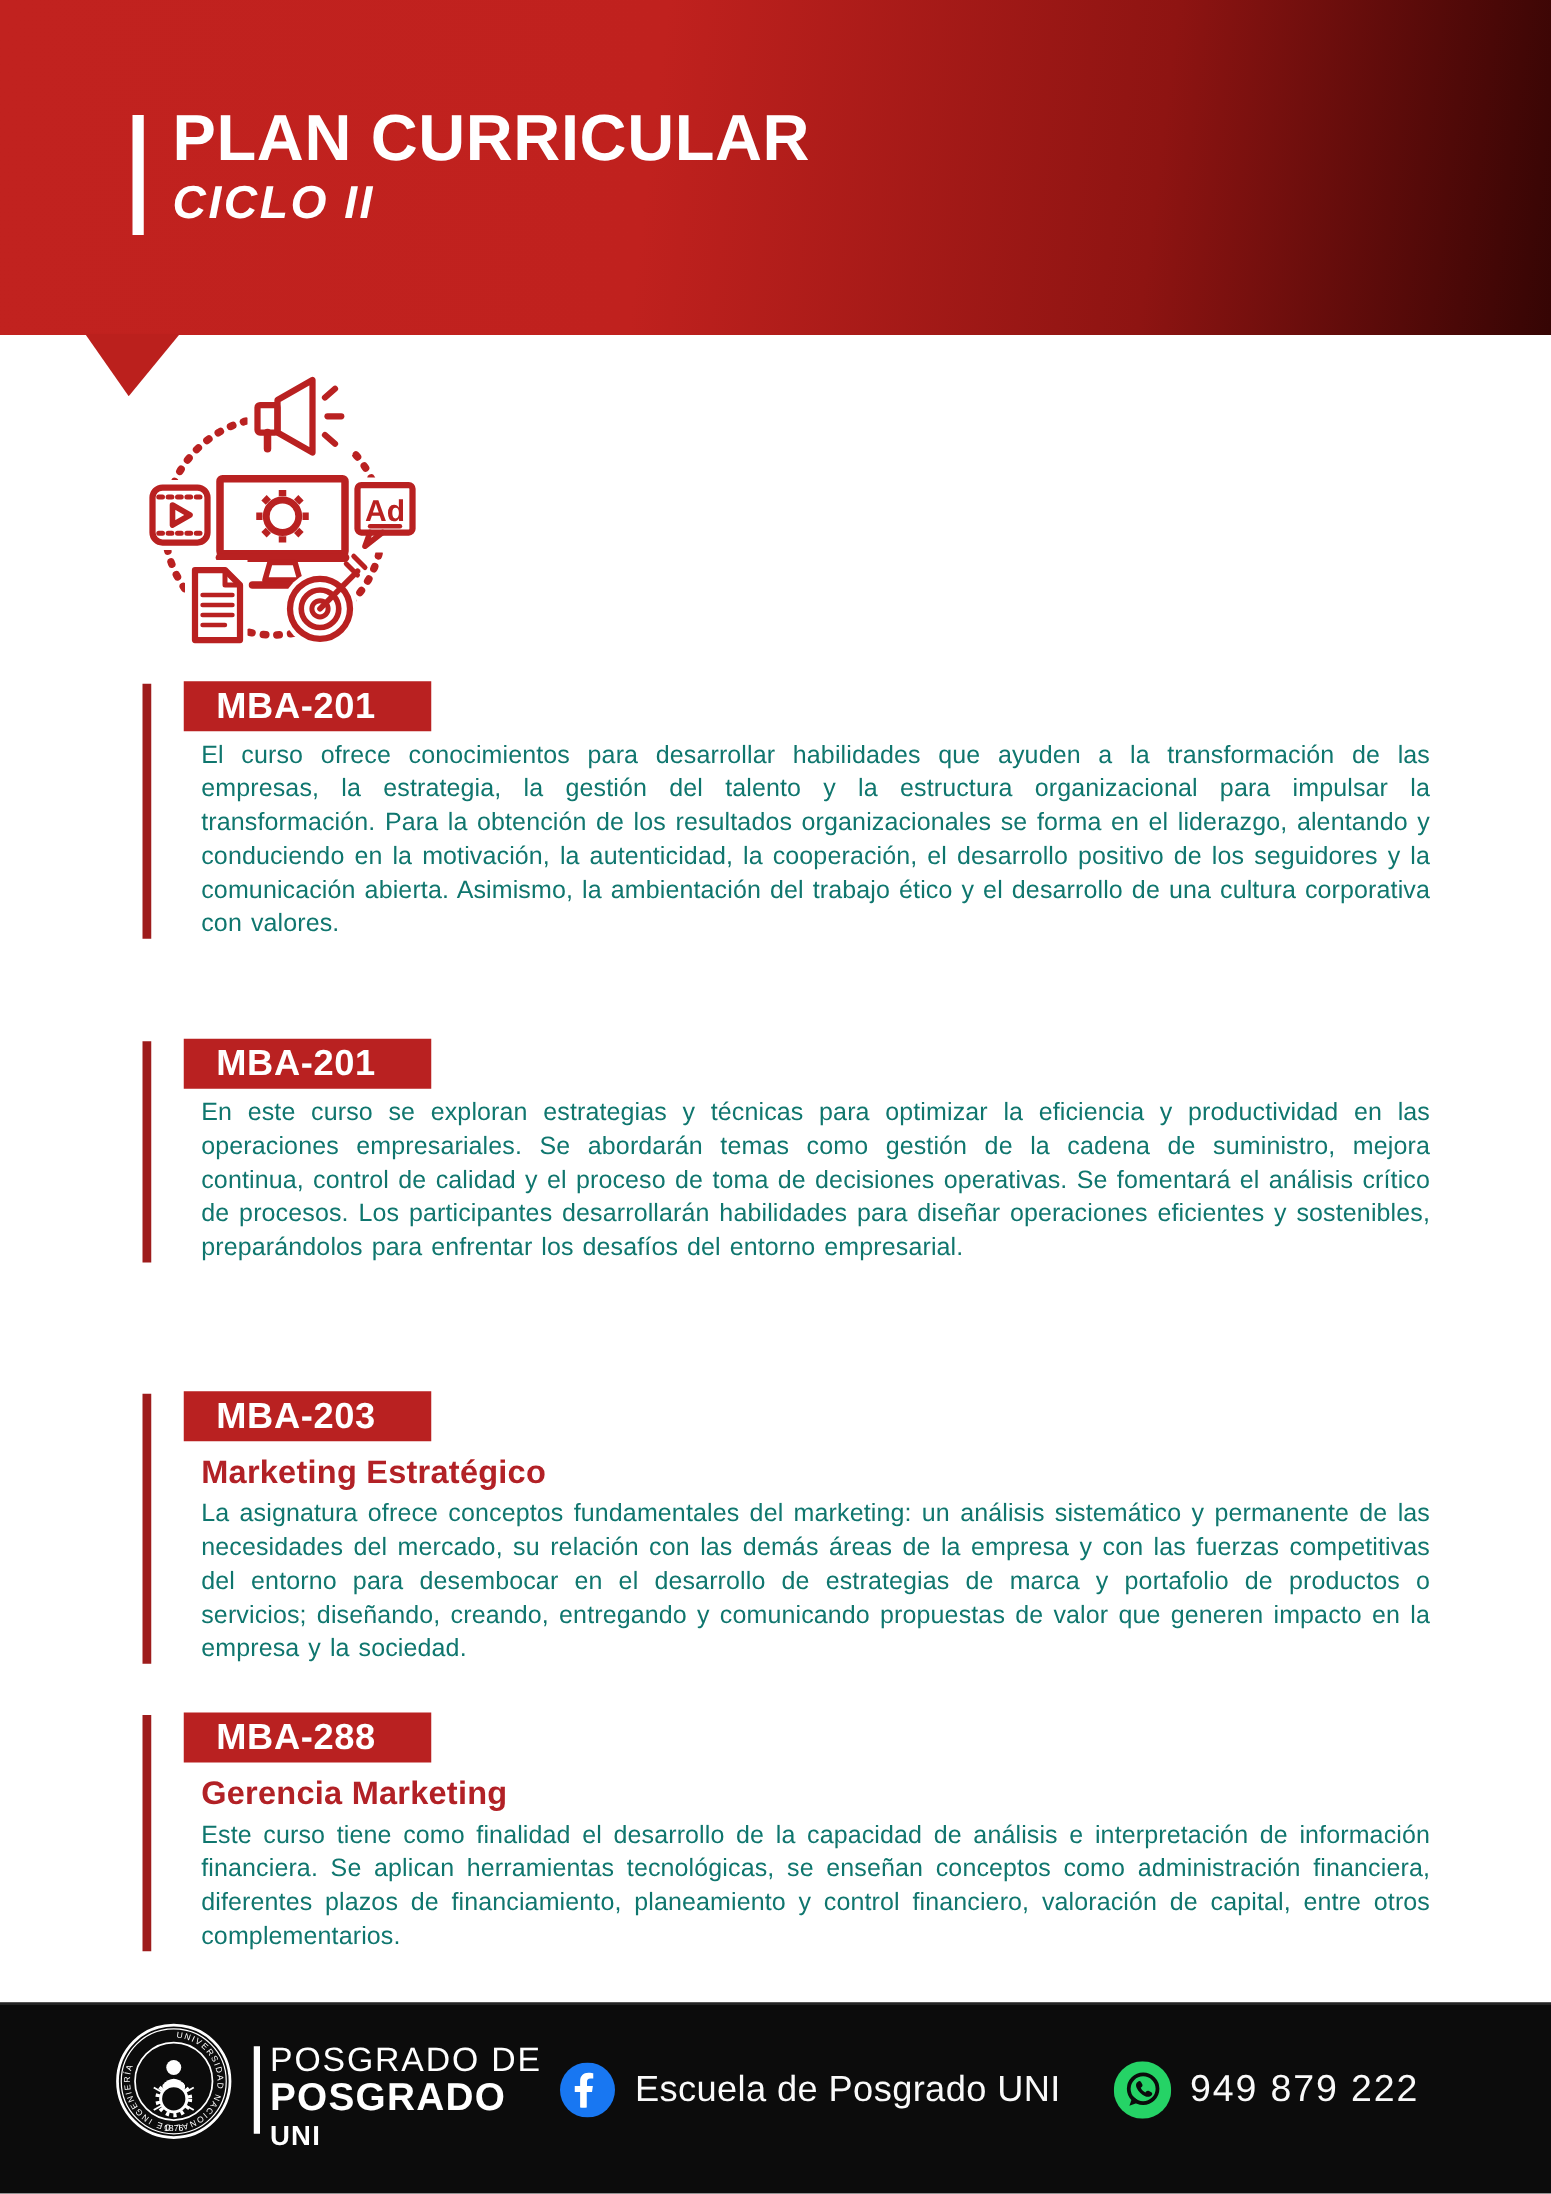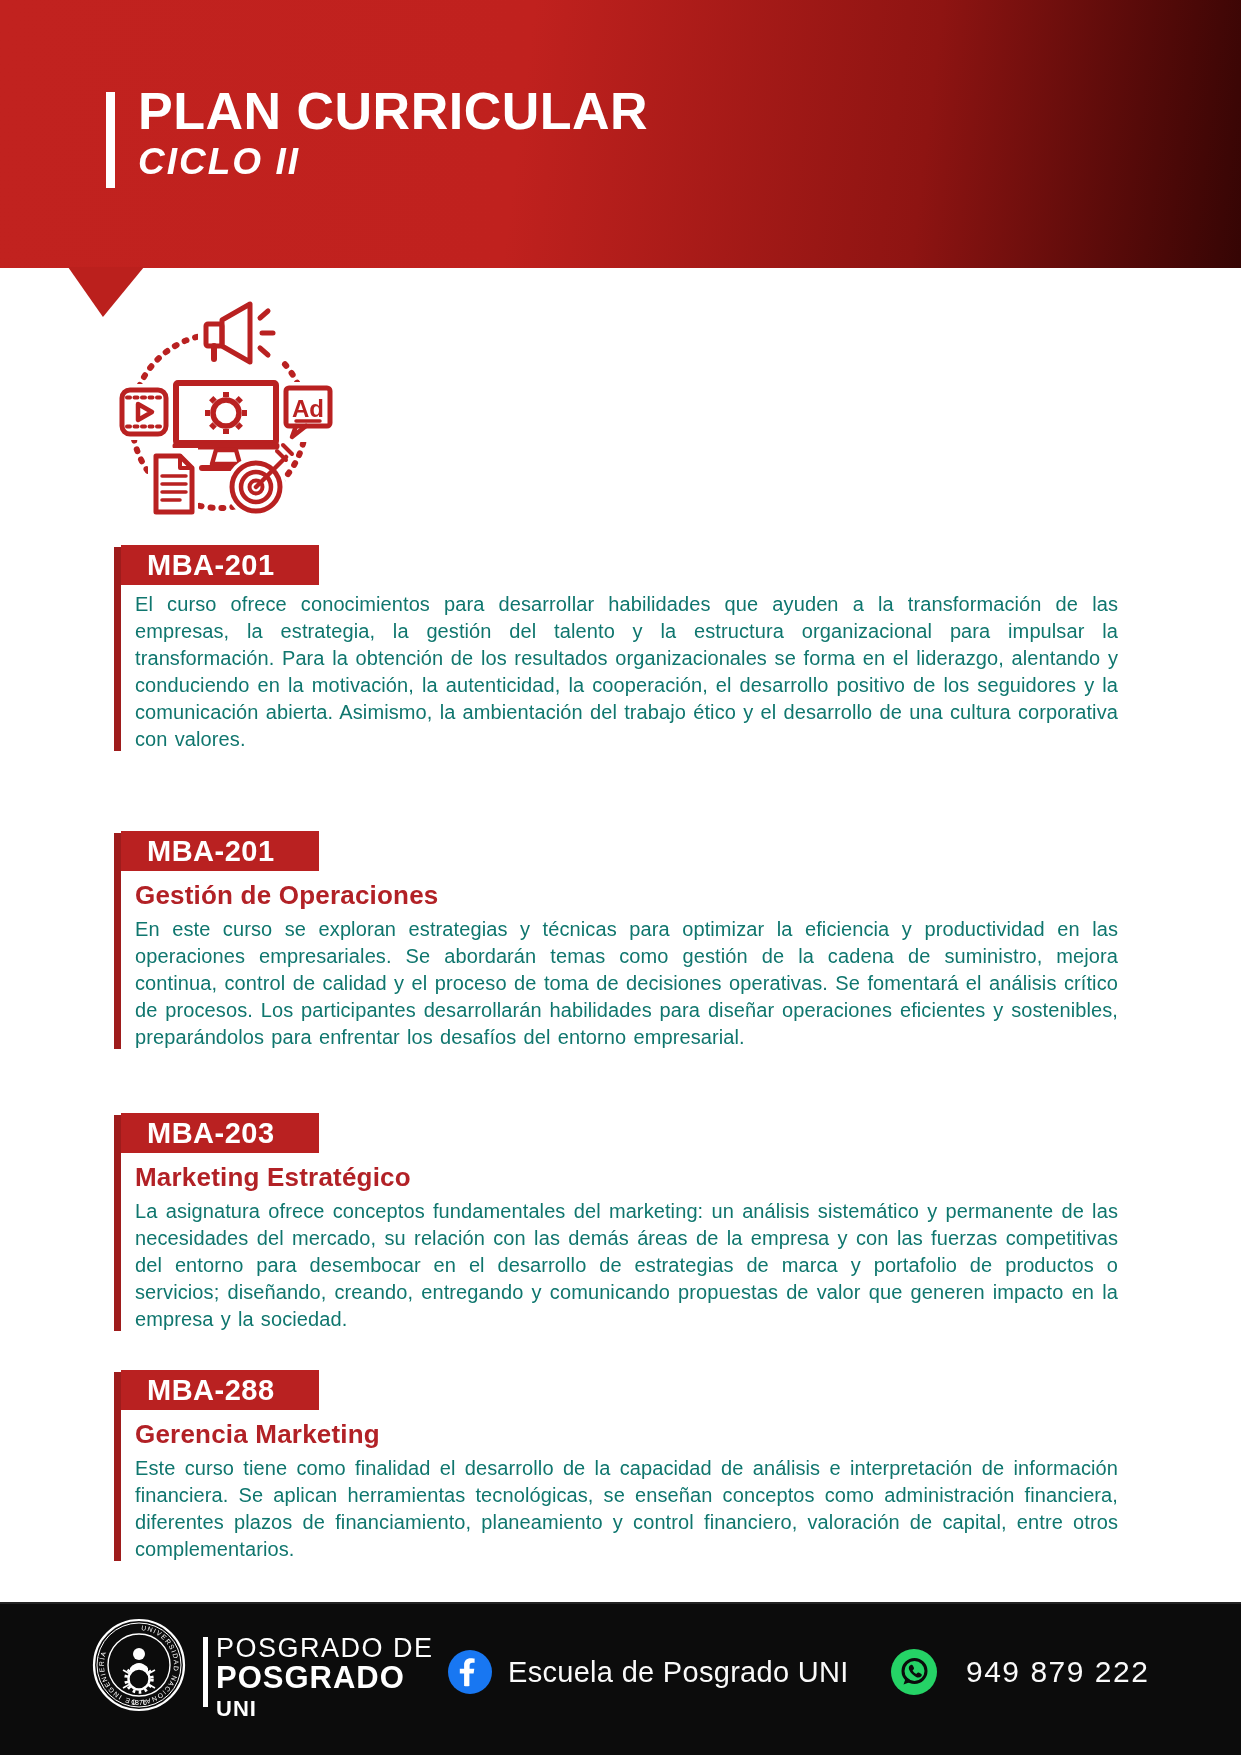--- a/index.html
+++ b/index.html
@@ -21,21 +21,21 @@
   .header-subtitle { margin:0; font-size:37px; font-weight:700; font-style:italic; letter-spacing:2px; line-height:44px; }
   .header-tail {
     position:absolute; left:68px; top:267px; width:76px; height:50px;
     background:#bb201d; clip-path:polygon(0 0,100% 0,46% 100%);
   }
 
   
   .hero-icon { position:absolute; left:110px; top:280px; }
 
   
-  .course { position:absolute; left:114px; width:1004px; }
+  .course { position:absolute; left:114px; width:1004px;padding-left:26px; }
   .rail { position:absolute; left:0; top:2px; bottom:2px; width:7px; background:#9e1c1c; }
   .badge {
     margin-left:7px; width:198px; height:40px; padding-left:26px;
     display:flex; align-items:center;
     background:#b92121; color:#ffffff; font-size:29px; font-weight:800; letter-spacing:.5px;
   }
   .ctitle { margin:9px 0 0 21px; font-size:26px; font-weight:800; color:#b22126; letter-spacing:.2px; line-height:30px; }
   .cdesc {
     margin:6px 0 0 21px; width:983px;
     font-size:20px; line-height:27px; color:#0f766e;
@@ -48,21 +48,21 @@
     background:#0c0c0c; border-top:2px solid #242424; color:#ffffff;
   }
   .seal { position:absolute; left:92px; top:14px; }
   .brand-sep { position:absolute; left:203px; top:33px; width:5px; height:70px; background:#ffffff; }
   .brand { position:absolute; left:216px; top:30px; }
   .brand-l1 { font-size:27px; font-weight:400; letter-spacing:1.5px; line-height:28px; }
   .brand-l2 { font-size:31px; font-weight:800; letter-spacing:1px; line-height:31px; }
   .brand-l3 { font-size:22px; font-weight:800; letter-spacing:1px; line-height:31px; }
   .contact-row { position:absolute; display:flex; align-items:center;text-align:center; }
   .fb-row { left:448px; top:46px; gap:16px; }
-  .wa-row { left:891px; top:45px; gap:29px; }
+  .wa-row { left:891px; top:45px; gap:15px; }
   .fb-label { font-size:29px; font-weight:400; color:#fafafa; letter-spacing:.3px; }
   .wa-number { font-size:30px; font-weight:400; color:#fafafa; letter-spacing:1.5px; }
 </style>
 </head>
 <body>
 
 <div class="page">
 
   <header class="header">
     <div class="accent-bar"></div>
@@ -145,21 +145,20 @@
 
   <section class="course" style="top:545px">
     <div class="rail"></div>
     <div class="badge">MBA-201</div>
     <p class="cdesc">El curso ofrece conocimientos para desarrollar habilidades que ayuden a la transformación de las empresas, la estrategia, la gestión del talento y la estructura organizacional para impulsar la transformación. Para la obtención de los resultados organizacionales se forma en el liderazgo, alentando y conduciendo en la motivación, la autenticidad, la cooperación, el desarrollo positivo de los seguidores y la comunicación abierta. Asimismo, la ambientación del trabajo ético y el desarrollo de una cultura corporativa con valores.</p>
   </section>
 
   <section class="course" style="top:831px">
     <div class="rail"></div>
     <div class="badge">MBA-201</div>
-    <h3 class="ctitle">Gestión de Operaciones</h3>
     <p class="cdesc">En este curso se exploran estrategias y técnicas para optimizar la eficiencia y productividad en las operaciones empresariales. Se abordarán temas como gestión de la cadena de suministro, mejora continua, control de calidad y el proceso de toma de decisiones operativas. Se fomentará el análisis crítico de procesos. Los participantes desarrollarán habilidades para diseñar operaciones eficientes y sostenibles, preparándolos para enfrentar los desafíos del entorno empresarial.</p>
   </section>
 
   <section class="course" style="top:1113px">
     <div class="rail"></div>
     <div class="badge">MBA-203</div>
     <h3 class="ctitle">Marketing Estratégico</h3>
     <p class="cdesc">La asignatura ofrece conceptos fundamentales del marketing: un análisis sistemático y permanente de las necesidades del mercado, su relación con las demás áreas de la empresa y con las fuerzas competitivas del entorno para desembocar en el desarrollo de estrategias de marca y portafolio de productos o servicios; diseñando, creando, entregando y comunicando propuestas de valor que generen impacto en la empresa y la sociedad.</p>
   </section>
 

